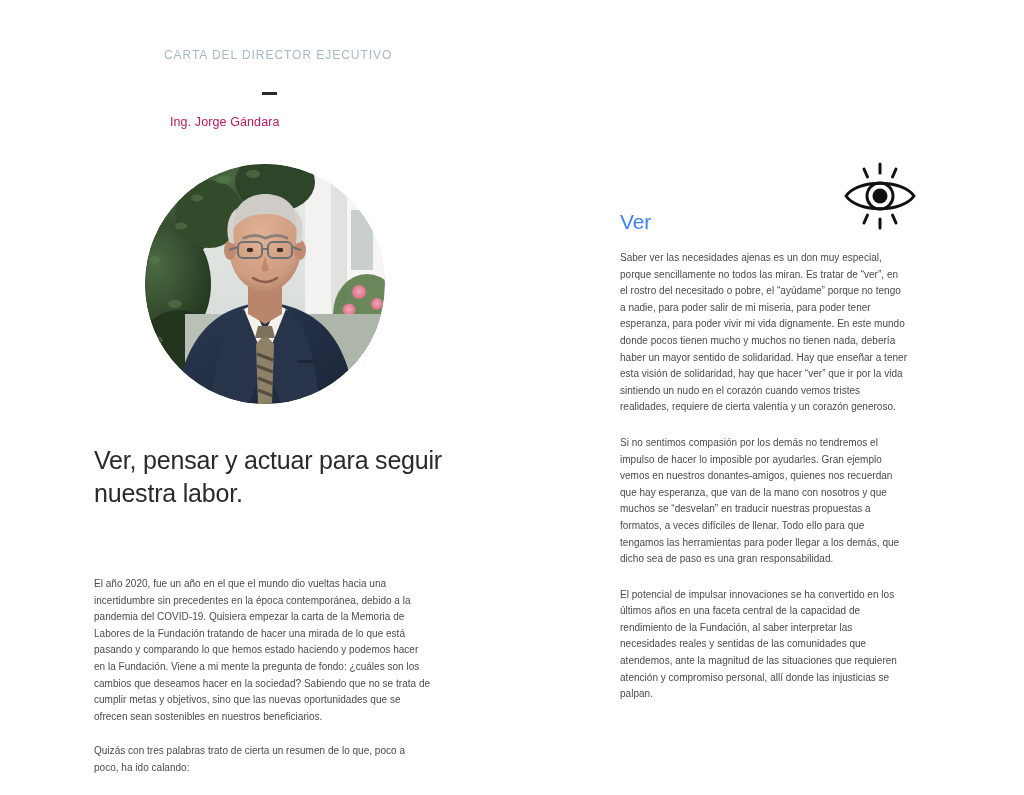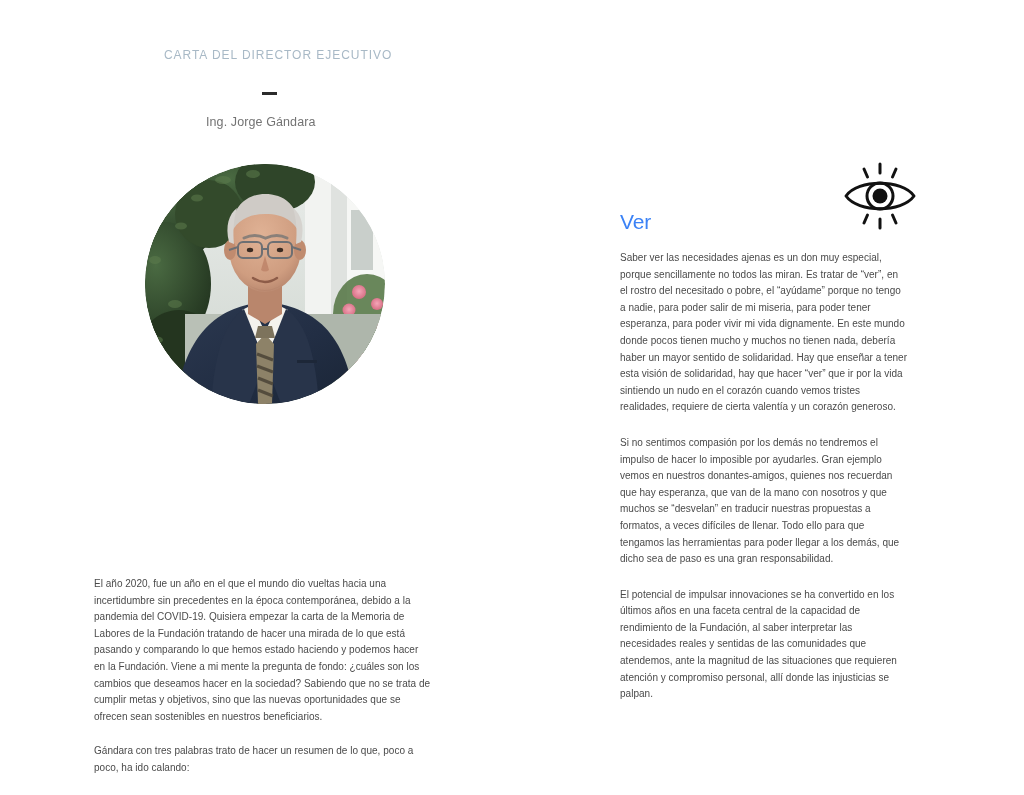--- a/index.html
+++ b/index.html
@@ -45,23 +45,23 @@
     width: 16px;
   }
   .dash {
     width: 15px;
     height: 3px;
     background: #2b2b2b;
   }
 
   .byline {
     margin-top: 20px;
-    margin-left: 112px;
+    margin-left: 76px;
     font-size: 12.5px;
-    color: #737373;
+    color: #be185d;
     letter-spacing: 0.1px;
   }
 
   .portrait {
     position: absolute;
     left: 51px;
     top: 116px;
     width: 240px;
     height: 240px;
     border-radius: 50%;
@@ -275,24 +275,25 @@
 
           <path d="M120 92 L116 106 q 4 3 8 0 Z" fill="#bd8468" opacity="0.85"></path>
 
           <path d="M108 114 q 12 8 24 0" stroke="#8d5c48" stroke-width="2.4" fill="none" stroke-linecap="round"></path>
 
           <path d="M102 120 q 18 12 36 0 q -18 14 -36 0 Z" fill="#b3826a" opacity="0.5"></path>
         </g>
       </svg>
     </div>
 
+    <div class="headline">Ver, pensar y actuar para seguir nuestra labor.</div>
 
     <div class="body-block">
       <p class="body">El año 2020, fue un año en el que el mundo dio vueltas hacia una incertidumbre sin precedentes en la época contemporánea, debido a la pandemia del COVID-19.  Quisiera empezar la carta de la Memoria de Labores de la Fundación tratando de hacer una mirada de lo que está pasando y comparando lo que hemos estado haciendo y podemos hacer en la Fundación. Viene a mi mente la pregunta de fondo: ¿cuáles son los cambios que deseamos hacer en la sociedad? Sabiendo que no se trata de cumplir metas y objetivos, sino que las nuevas oportunidades que se ofrecen sean sostenibles en nuestros beneficiarios.</p>
-      <p class="body">Gándara con tres palabras trato de hacer un resumen de lo que, poco a poco, ha ido calando:</p>
+      <p class="body">Quizás con tres palabras trato de cierta un resumen de lo que, poco a poco, ha ido calando:</p>
     </div>
   </div>
 
   <div class="col-right">
 
     <div class="eye-icon">
       <svg width="88" height="72" viewBox="0 0 88 72" xmlns="http://www.w3.org/2000/svg">
         <g stroke="#111111" stroke-width="3" fill="none" stroke-linecap="round">
 
           <line x1="28" y1="9" x2="31.5" y2="17"></line>

